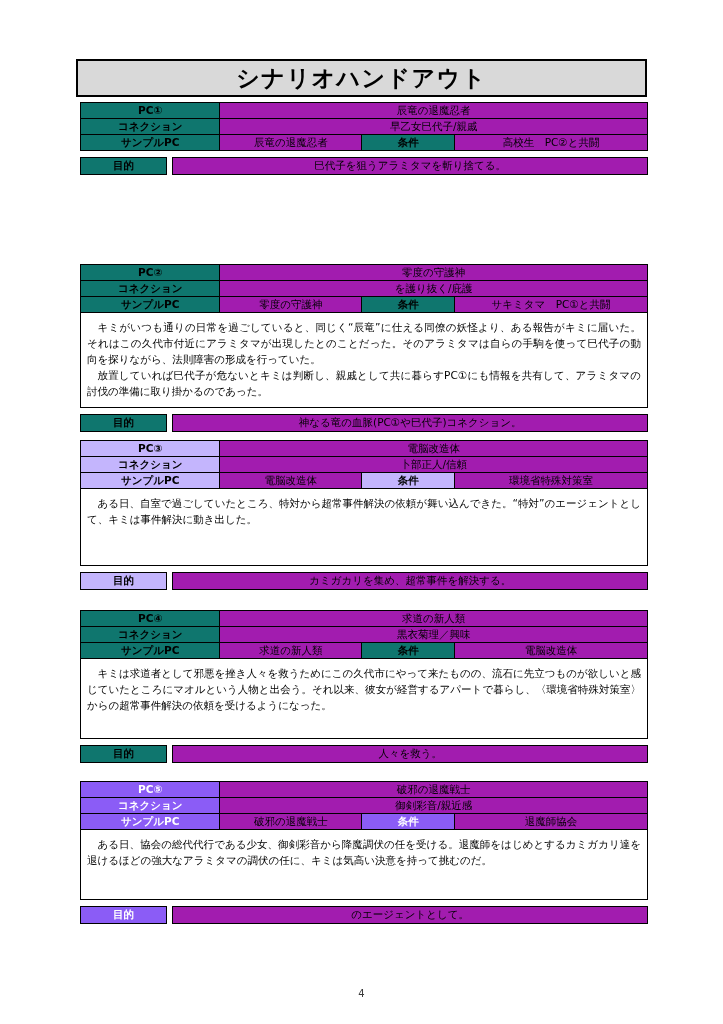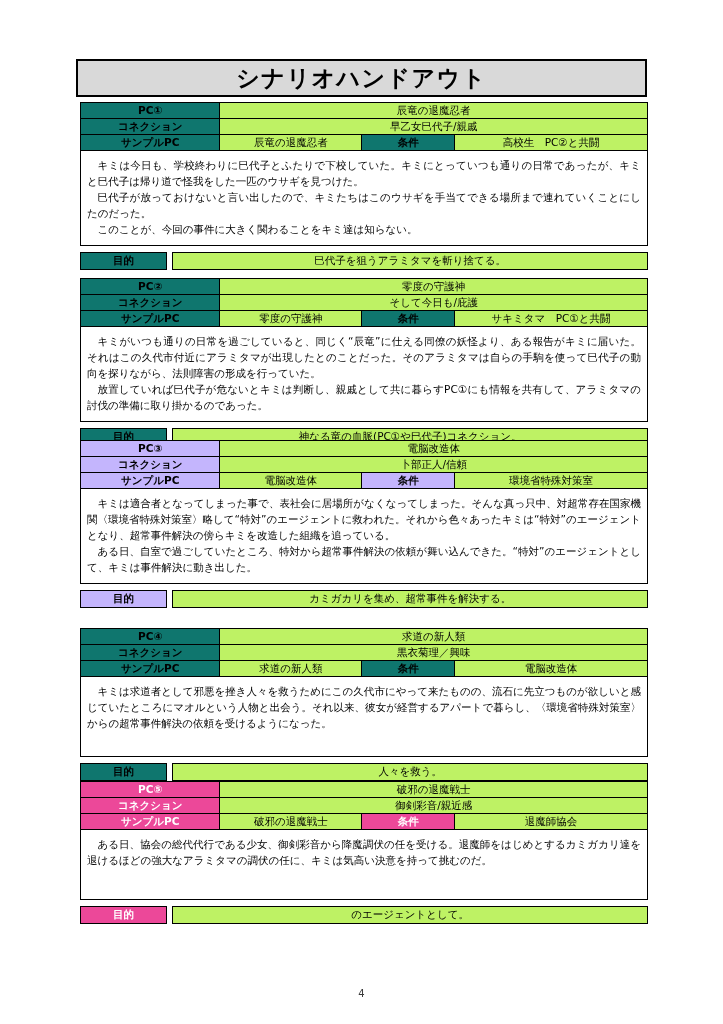--- a/index.html
+++ b/index.html
@@ -71,22 +71,22 @@
     white-space: nowrap;
     overflow: hidden;
   }
   .lbl {
     font-weight: bold;
     font-size: 10.5px;
   }
   
   .g-mid  { background: #0f766e; color: #000000; }
   .g-light{ background: #c4b5fd; color: #000000; }
-  .g-dark { background: #ec4899; color: #ffffff; }
-  .val    { background: #bef264; color: #000000; }
+  .g-dark { background: #8b5cf6; color: #ffffff; }
+  .val    { background: #a21caf; color: #000000; }
 
   
   .body-box {
     border: 1px solid #000000;
     border-top: none;
     background: #ffffff;
     box-sizing: border-box;
     padding: 7px 6px 7px 6px;
     font-size: 10.5px;
     line-height: 1.52;
@@ -159,57 +159,52 @@
         </tr>
         <tr>
           <td class="lbl g-mid" style="width:17%">サンプルPC</td>
           <td class="val">辰竜の退魔忍者</td>
           <td class="lbl g-mid">条件</td>
           <td class="val">高校生　PC②と共闘</td>
         </tr>
       </tbody>
     </table>
 
-    <div class="body-box" style="min-height: 72px;">
-      <p>キミは今日も、学校終わりに巳代子とふたりで下校していた。キミにとっていつも通りの日常であったが、キミと巳代子は帰り道で怪我をした一匹のウサギを見つけた。</p>
-          <p>巳代子が放っておけないと言い出したので、キミたちはこのウサギを手当てできる場所まで連れていくことにしたのだった。</p>
-          <p>このことが、今回の事件に大きく関わることをキミ達は知らない。</p>
-    </div>
 
     <table class="goal-table">
       <colgroup>
             <col style="width:15.2%">
             <col style="width:1.1%">
             <col style="width:83.7%">
           </colgroup>
       <tbody>
         <tr>
           <td class="lbl g-mid">目的</td>
           <td class="goal-spacer"></td>
           <td class="val">巳代子を狙うアラミタマを斬り捨てる。</td>
         </tr>
       </tbody>
     </table>
   </div>
-      <div class="section" style="top: 278px;">
+      <div class="section" style="top: 264px;">
     <table class="ho-table">
       <colgroup>
         <col style="width:24.6%">
             <col style="width:25.0%">
         <col style="width:16.4%">
             <col style="width:34.0%">
       </colgroup>
       <tbody>
         <tr>
           <td class="lbl g-mid">PC②</td>
           <td class="val" colspan="3">零度の守護神</td>
         </tr>
         <tr>
           <td class="lbl g-mid">コネクション</td>
-          <td class="val" colspan="3">そして今日も/庇護</td>
+          <td class="val" colspan="3">を護り抜く/庇護</td>
         </tr>
         <tr>
           <td class="lbl g-mid" style="width:17%">サンプルPC</td>
           <td class="val">零度の守護神</td>
           <td class="lbl g-mid">条件</td>
           <td class="val">サキミタマ　PC①と共闘</td>
         </tr>
       </tbody>
     </table>
 
@@ -253,40 +248,39 @@
         <tr>
           <td class="lbl g-light" style="width:17%">サンプルPC</td>
           <td class="val">電脳改造体</td>
           <td class="lbl g-light">条件</td>
           <td class="val">環境省特殊対策室</td>
         </tr>
       </tbody>
     </table>
 
     <div class="body-box" style="min-height: 77px;">
-      <p>キミは適合者となってしまった事で、表社会に居場所がなくなってしまった。そんな真っ只中、対超常存在国家機関〈環境省特殊対策室〉略して“特対”のエージェントに救われた。それから色々あったキミは“特対”のエージェントとなり、超常事件解決の傍らキミを改造した組織を追っている。</p>
           <p>ある日、自室で過ごしていたところ、特対から超常事件解決の依頼が舞い込んできた。“特対”のエージェントとして、キミは事件解決に動き出した。</p>
     </div>
 
     <table class="goal-table">
       <colgroup>
             <col style="width:15.2%">
             <col style="width:1.1%">
             <col style="width:83.7%">
           </colgroup>
       <tbody>
         <tr>
           <td class="lbl g-light">目的</td>
           <td class="goal-spacer"></td>
           <td class="val">カミガカリを集め、超常事件を解決する。</td>
         </tr>
       </tbody>
     </table>
   </div>
-      <div class="section" style="top: 628px;">
+      <div class="section" style="top: 610px;">
     <table class="ho-table">
       <colgroup>
         <col style="width:24.6%">
             <col style="width:25.0%">
         <col style="width:16.4%">
             <col style="width:34.0%">
       </colgroup>
       <tbody>
         <tr>
           <td class="lbl g-mid">PC④</td>

